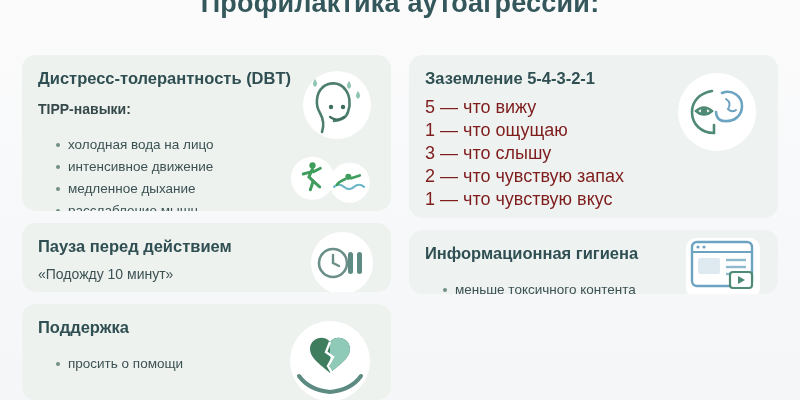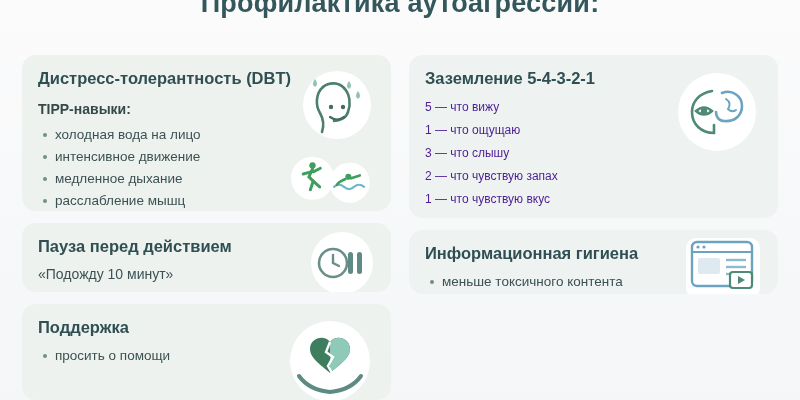--- a/index.html
+++ b/index.html
@@ -85,21 +85,21 @@
     color: #36494a;
     line-height: 18px;
   }
   .card .quote {
     margin: 2px 0 0 0;
     font-size: 14px;
     color: #3c5153;
     line-height: 20px;
   }
   ul.bullets {
-    margin: 3px;
+    margin: 16px;
     padding: 0;
     list-style: none;
   }
   ul.bullets li {
     position: relative;
     padding-left: 14px;
     font-size: 13.5px;
     line-height: 22px;
     color: #3c5153;
     white-space: nowrap;
@@ -113,23 +113,23 @@
     height: 4px;
     border-radius: 50%;
     background: #6f8f87;
   }
   ol.steps {
     margin: 0;
     padding: 0;
     list-style: none;
   }
   ol.steps li {
-    font-size: 12px;
+    font-size: 18px;
     line-height: 23px;
-    color: #4c1d95;
+    color: #7f1d1d;
     white-space: nowrap;
   }
   
   .art {
     position: absolute;
     border-radius: 50%;
     background: #ffffff;
     display: flex;
     align-items: center;
     justify-content: center;

